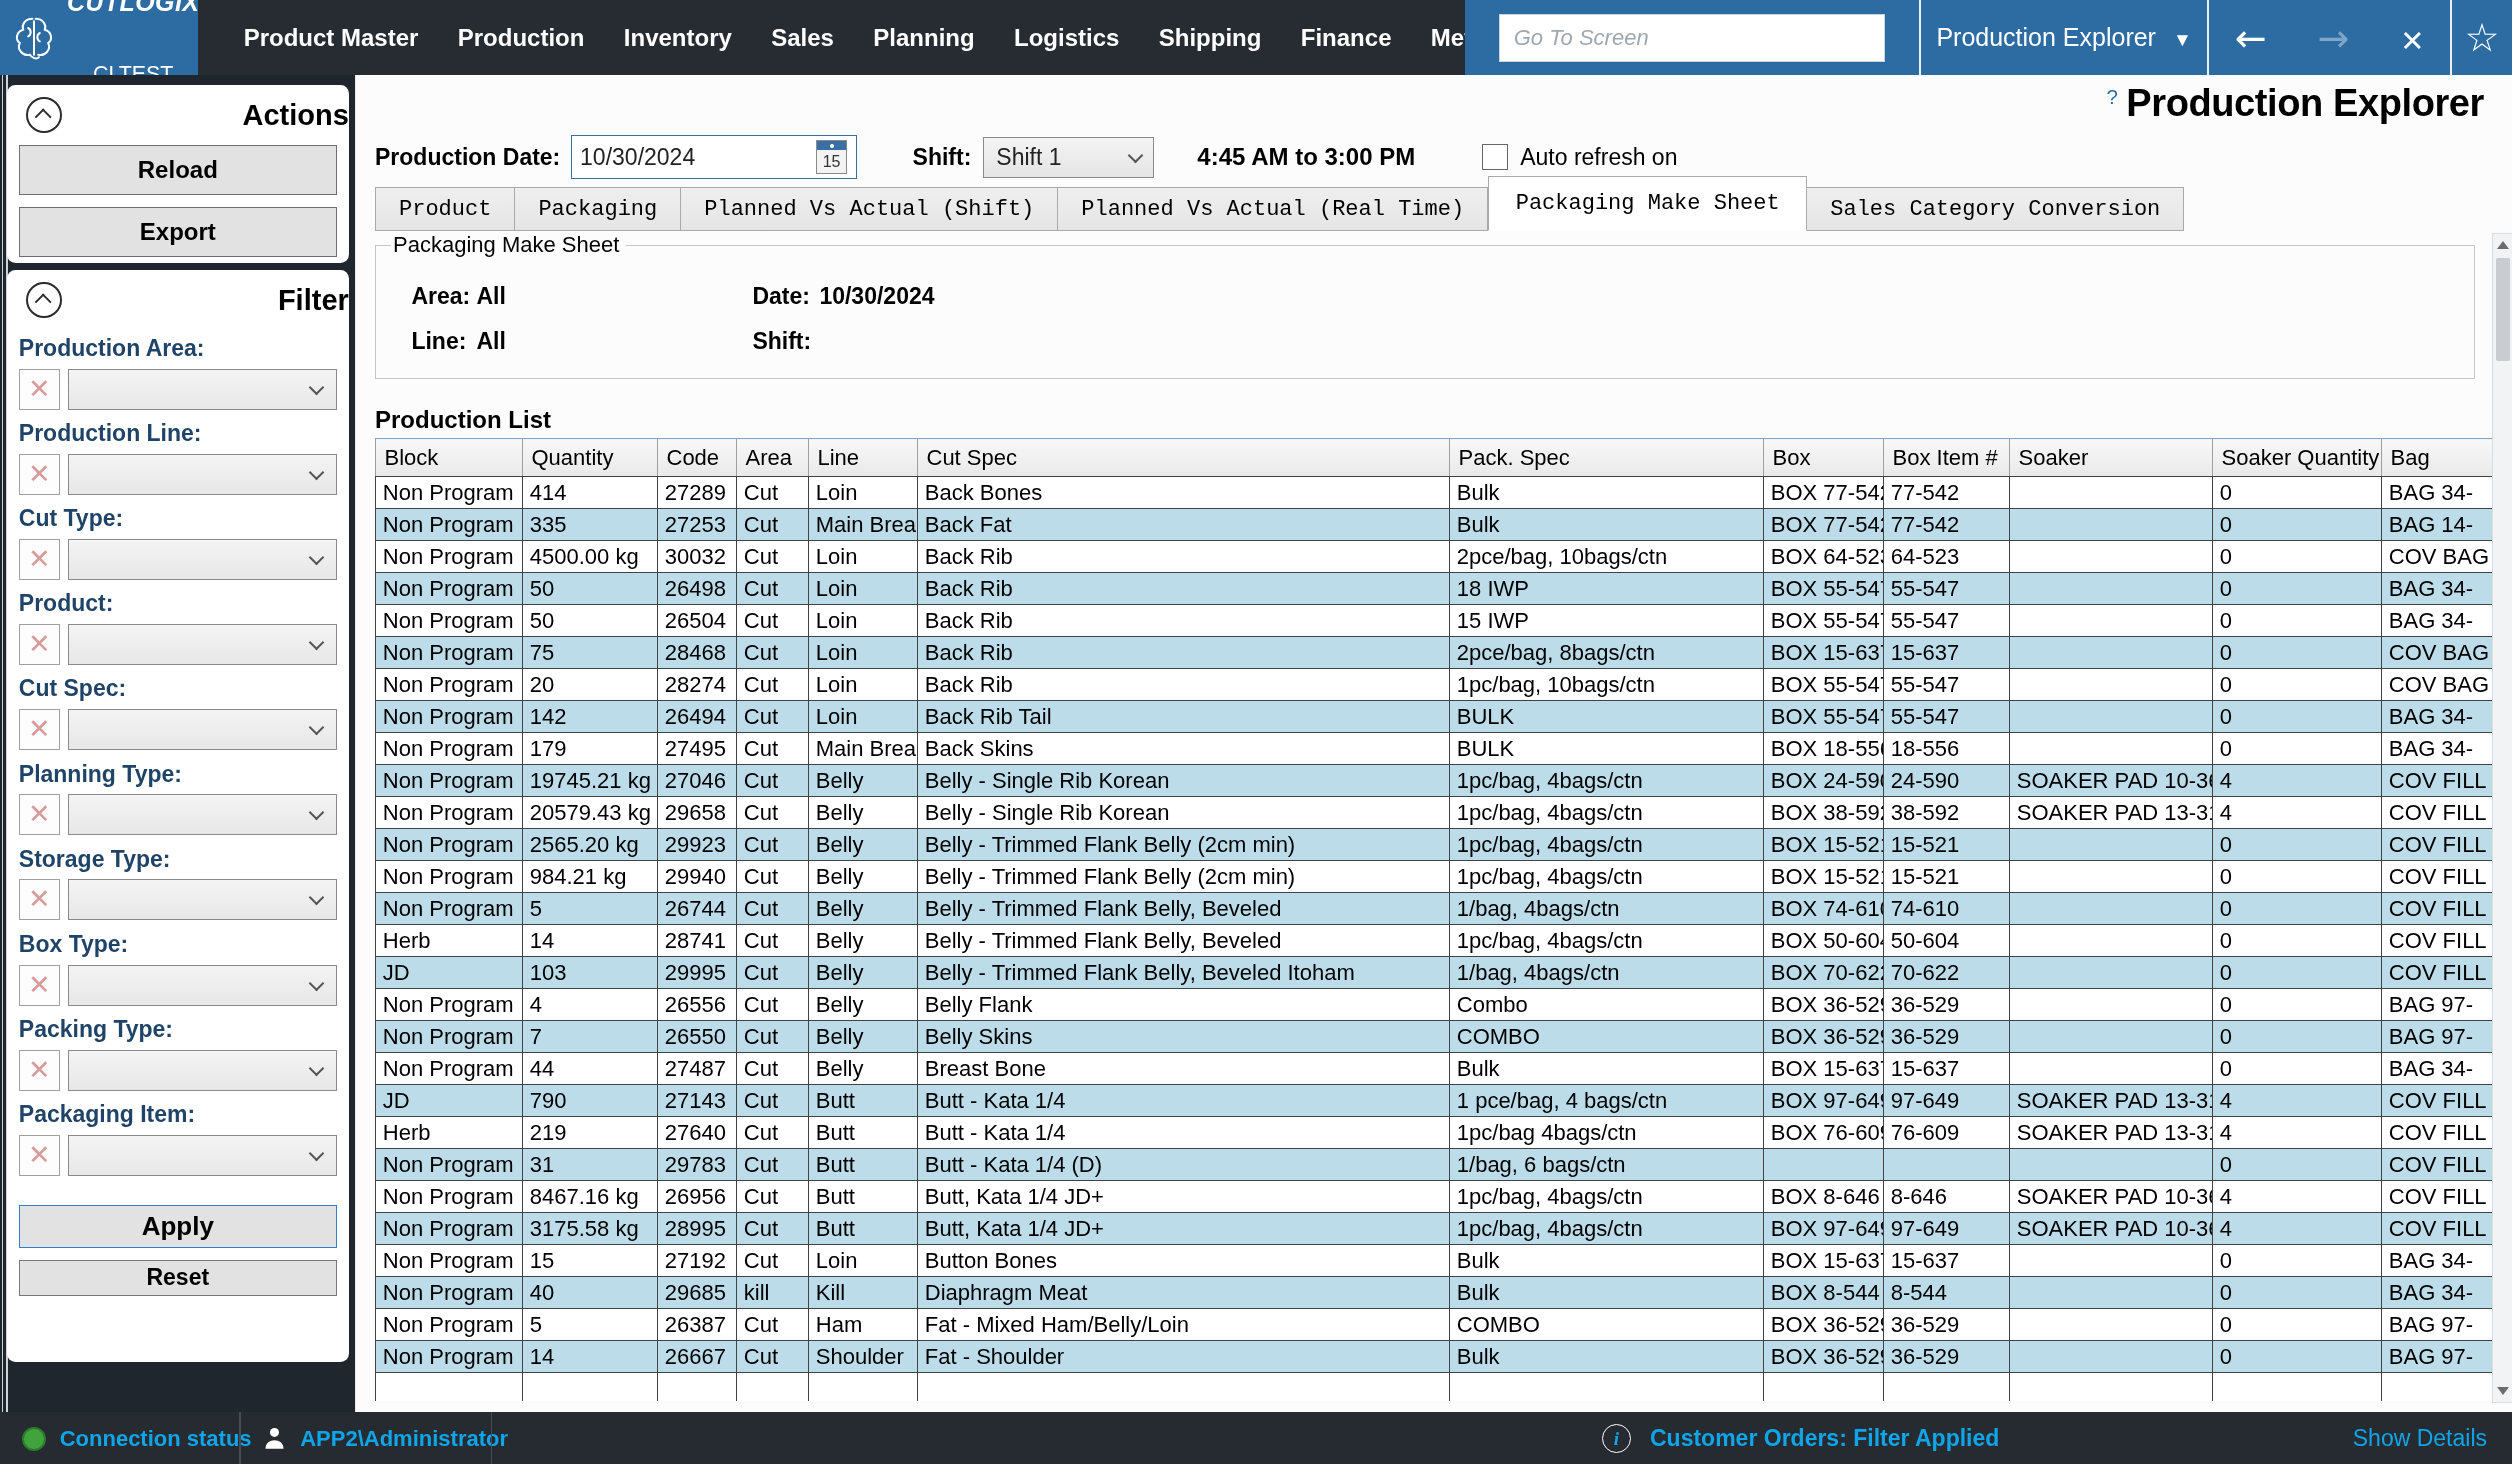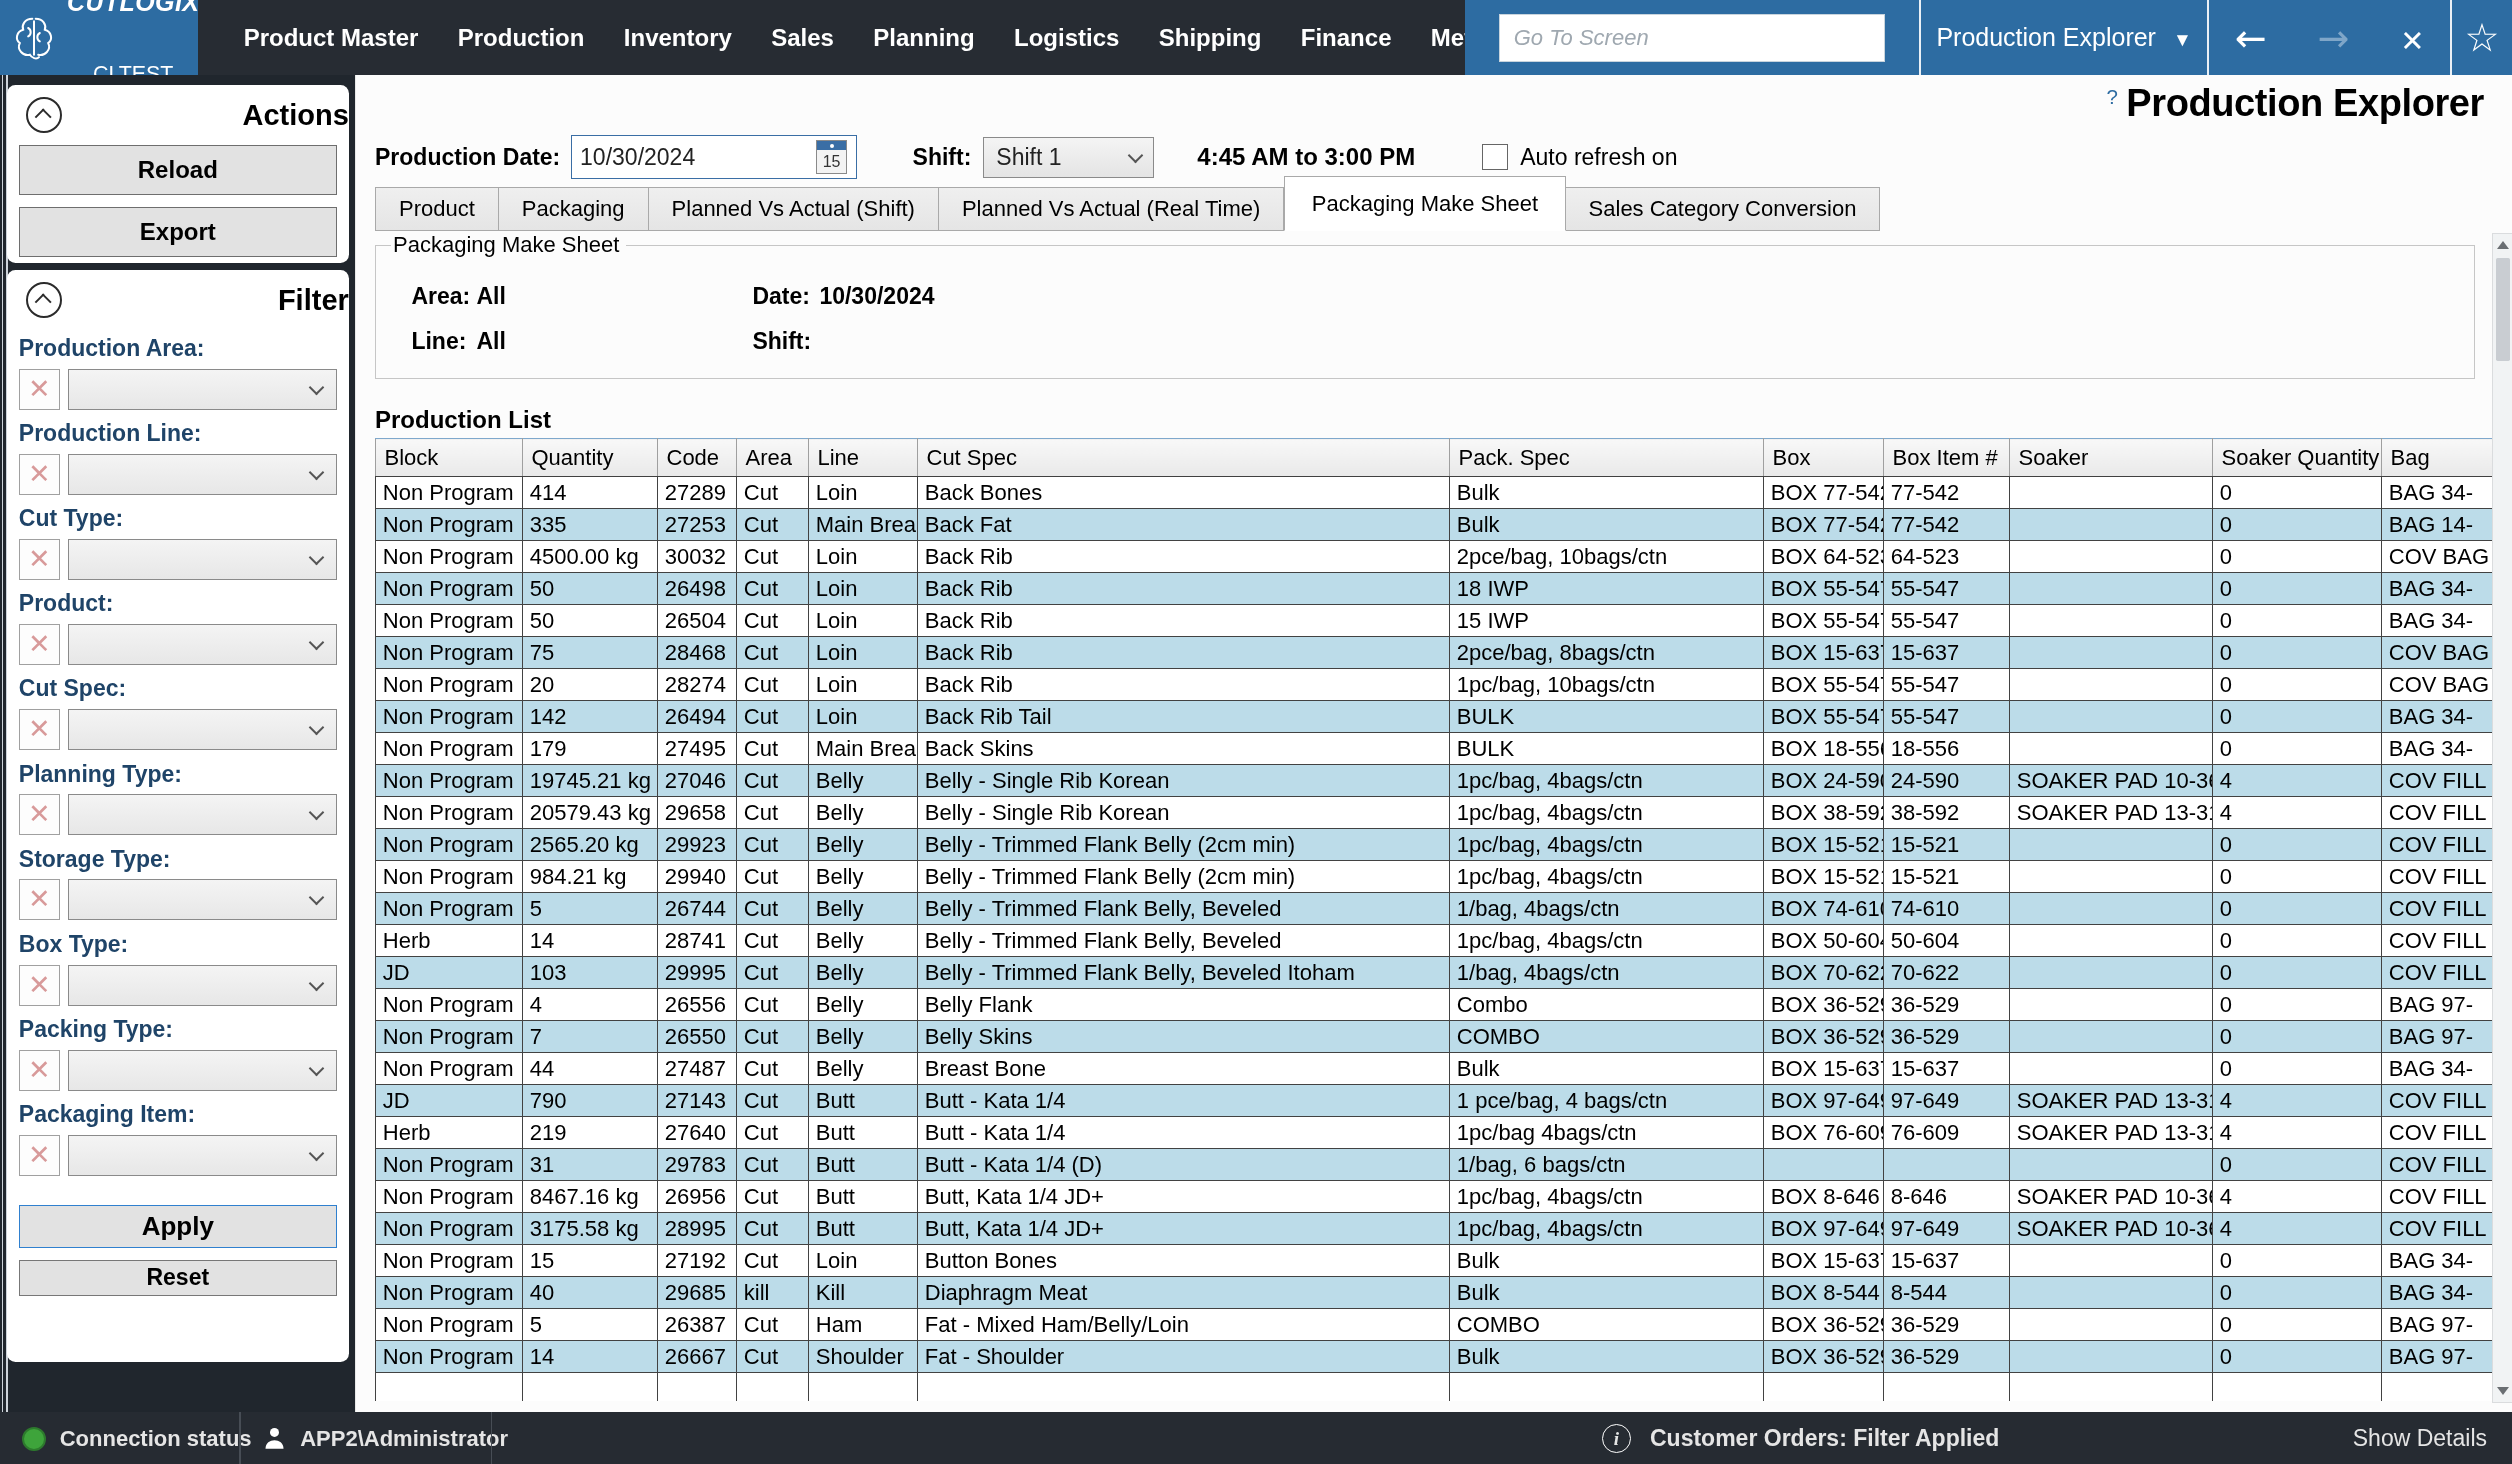--- a/index.html
+++ b/index.html
@@ -74,21 +74,21 @@
   .shift-label { margin-left:56px; }
   .shift-combo { margin-left:12px; width:171px; height:41px; background:linear-gradient(#f4f4f4,#e4e4e4); border:0.9px solid #8a8a8a; position:relative; display:flex; align-items:center; padding:0 12px; cursor:pointer; }
   .shift-val { font-size:23px; color:#222; }
   .shift-combo .combo-chev { right:12px; }
   .shift-time { margin-left:43px; font-size:24px; font-weight:700; color:#000; }
   .chk { margin-left:67px; width:26px; height:26px; border:1.7px solid #666; background:#fff; cursor:pointer; }
   .chk-label { margin-left:12px; font-size:23px; color:#000; }
 
   
   .tabs { position:absolute; top:103px; left:19px; display:flex; align-items:flex-end; height:53px; }
-  .tab { height:44px; padding:0 23px; background:linear-gradient(#efefef,#e5e5e5); border:0.9px solid #a9a9a9; border-left:none; font-family:Liberation Sans, sans-serif; font-size:22px; color:#000; cursor:pointer; white-space:nowrap;text-align:center; }
+  .tab { height:44px; padding:0 23px; background:linear-gradient(#efefef,#e5e5e5); border:0.9px solid #a9a9a9; border-left:none; font-family:Liberation Mono, monospace; font-size:22px; color:#000; cursor:pointer; white-space:nowrap;text-align:center; }
   .tab:first-child { border-left:0.9px solid #a9a9a9; }
   .tab.active { background:#fff; height:55px; border-left:0.9px solid #a9a9a9; border-bottom:0.9px solid #fff; position:relative; z-index:2; padding:0 26.5px; }
 
   
   .groupbox { position:absolute; top:157px; left:19px; width:2100px; height:147px; border:0.9px solid #c6c6c6; padding:12px 0 0 15.4px; background:transparent; }
   .groupbox legend { font-size:22px; color:#000; padding:0 6.8px 0 1.7px; }
   .gb-grid { display:grid; grid-template-columns:85px 256px 87px 1fr; row-gap:1.7px; margin-top:5.1px; }
   .gb-grid > div { height:43px; display:flex; align-items:center; font-size:23px; }
   .gb-label { font-weight:700;margin-left:20px; }
   .gb-val { font-weight:700; }
@@ -103,21 +103,21 @@
   tbody tr { cursor:pointer; }
 
   
   .vscroll { position:absolute; left:2136px; top:158px; width:21.4px; height:1170px; background:#f1f3f4; border:0.9px solid #dadcde; }
   .vs-up, .vs-down { position:absolute; left:4.3px; width:0; height:0; border-left:6px solid transparent; border-right:6px solid transparent; }
   .vs-up { top:6.8px; border-bottom:8.5px solid #6a6e72; }
   .vs-down { bottom:6.8px; border-top:8.5px solid #6a6e72; }
   .vs-thumb { position:absolute; left:2.6px; top:24px; width:14.5px; height:103px; background:#c9cdd2; border-radius:1.7px; }
 
   
-  .statusbar { position:absolute; left:0; bottom:0; width:2512px; height:53px; background:#262b32; color:#e5e5e5; }
+  .statusbar { position:absolute; left:0; bottom:0; width:2512px; height:53px; background:#262b32; color:#0ea5e9; }
   .sb-left { display:flex; align-items:center; height:100%; }
   .sb-seg { display:flex; align-items:center; height:100%; }
   .sb-seg.s1 { width:239px; padding-left:22px; gap:13.7px; }
   .sb-seg.s2 { width:250px; padding-left:20.5px; gap:12px; }
   .sb-divider { width:1.7px; height:100%; background:#474d55; }
   .conn-dot { width:24px; height:24px; border-radius:50%; background:#3ea43b; border:2.6px solid #2d7a2d; flex:0 0 auto; }
   .sb-text { font-size:22px; font-weight:600; white-space:nowrap; }
   .sb-msg { position:absolute; left:1602px; top:0; height:100%; display:flex; align-items:center; gap:19px; }
   .info-icon { width:29px; height:29px; border:1.7px solid #fff; border-radius:50%; display:flex; align-items:center; justify-content:center; font-family:"Liberation Serif", serif; font-size:19px; font-style:italic; font-weight:700; }
   .info-icon::before { content:"i"; }

